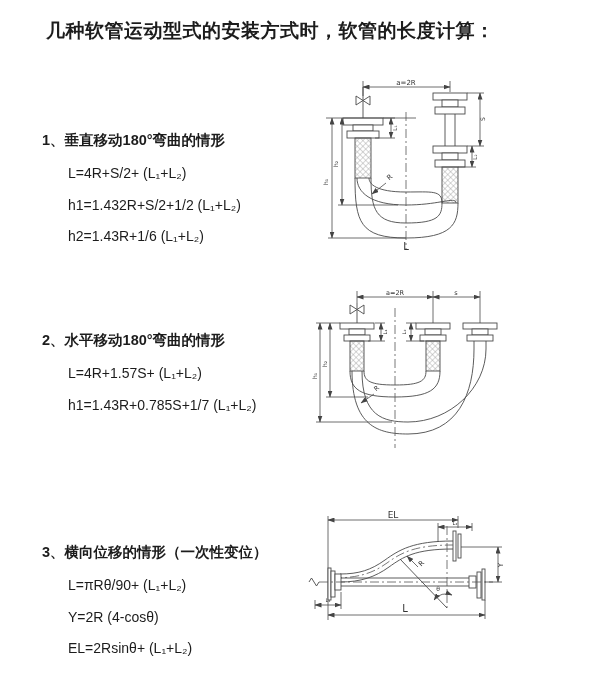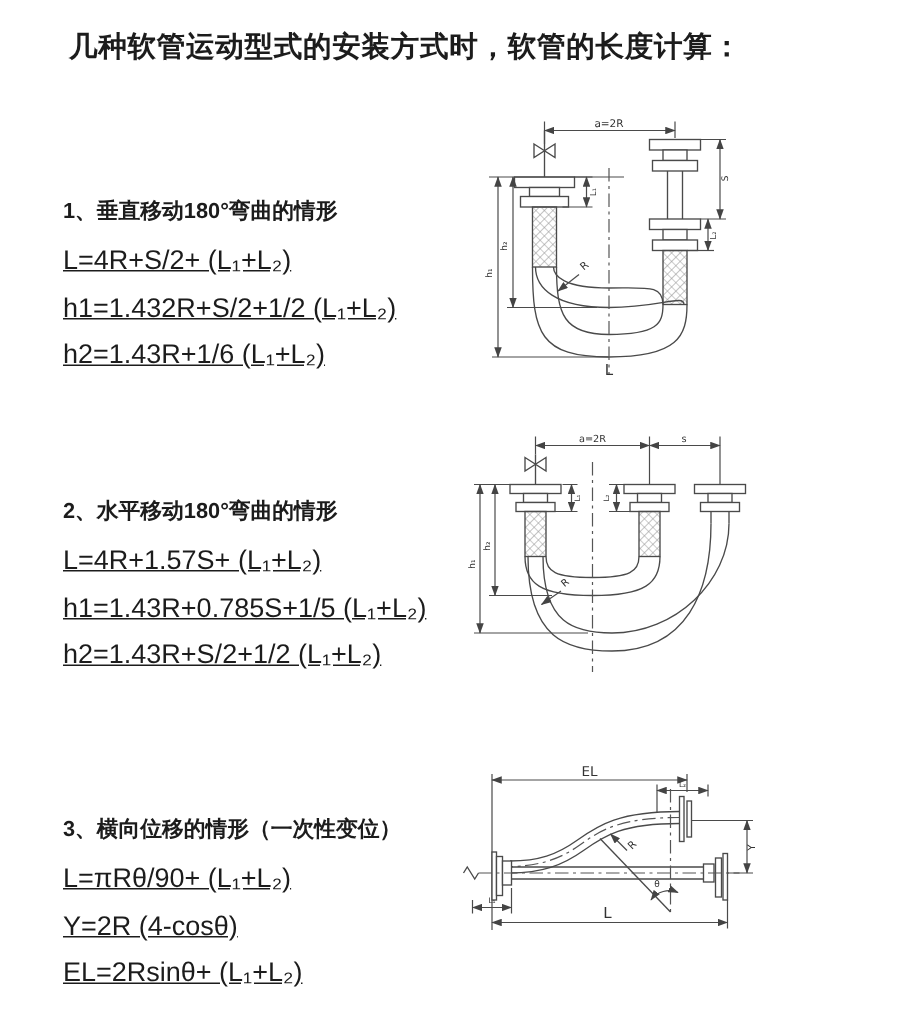--- a/index.html
+++ b/index.html
@@ -7,21 +7,21 @@
     width:600px; height:675px; background:#ffffff; position:relative;
     font-family:"Liberation Sans","DejaVu Sans",sans-serif; color:#1c1c1c;
     overflow:hidden;
   }
   .title {
     position:absolute; left:46px; top:18px;
     font-size:19px; font-weight:bold; letter-spacing:.5px; white-space:nowrap;
   }
   .sec { position:absolute; left:42px; width:275px; }
   .sec-heading { font-size:14.5px; font-weight:bold; white-space:nowrap; margin-bottom:8px;margin-top:35px; }
-  .formula { font-size:18px; line-height:31.5px; white-space:nowrap;text-decoration:underline; }
+  .formula { margin-left:26px; font-size:14px; line-height:31.5px; white-space:nowrap; }
   svg.diagram { position:absolute; overflow:visible; }
   svg.diagram text { font-family:"DejaVu Sans",sans-serif; fill:#333; }
   .thin { stroke:#4a4a4a; stroke-width:.9; fill:none; }
   .dim  { stroke:#4a4a4a; stroke-width:.8; fill:none; }
   .cl   { stroke:#555; stroke-width:.8; fill:none; stroke-dasharray:9 3 2 3; }
   .fit  { fill:#ffffff; stroke:#4a4a4a; stroke-width:.9; }
 </style>
 </head>
 <body>
 
@@ -112,22 +112,21 @@
     <line class="dim" x1="74" y1="111" x2="60" y2="122" marker-end="url(#a-arr)"></line>
     <text font-size="7" text-anchor="middle" transform="rotate(-40 79 107)" x="79" y="107">R</text>
   </g>
 
   <text x="94" y="178" font-size="10" text-anchor="middle">L</text>
 </svg>
 
 <div class="sec" style="top:296px">
   <div class="sec-heading">2、水平移动180°弯曲的情形</div>
   <div class="formula">L=4R+1.57S+ (L₁+L₂)</div>
-  <div class="formula">h1=1.43R+0.785S+1/5 (L₁+L₂)</div>
-  <div class="formula">h2=1.43R+S/2+1/2 (L₁+L₂)</div>
+  <div class="formula">h1=1.43R+0.785S+1/7 (L₁+L₂)</div>
 </div>
 
 <svg class="diagram" style="left:308px; top:286px" width="218" height="176" viewBox="0 0 218 176">
   <defs>
     <marker id="b-arr" markerWidth="7" markerHeight="5" refX="6.5" refY="2.5" orient="auto-start-reverse" markerUnits="userSpaceOnUse">
       <path d="M0,0 L7,2.5 L0,5 Z" fill="#444"></path>
     </marker>
     <pattern id="b-x" width="4" height="4" patternUnits="userSpaceOnUse" patternTransform="rotate(45)">
       <path d="M0,0 H4 M0,0 V4" stroke="#999" stroke-width=".8" fill="none"></path>
     </pattern>

